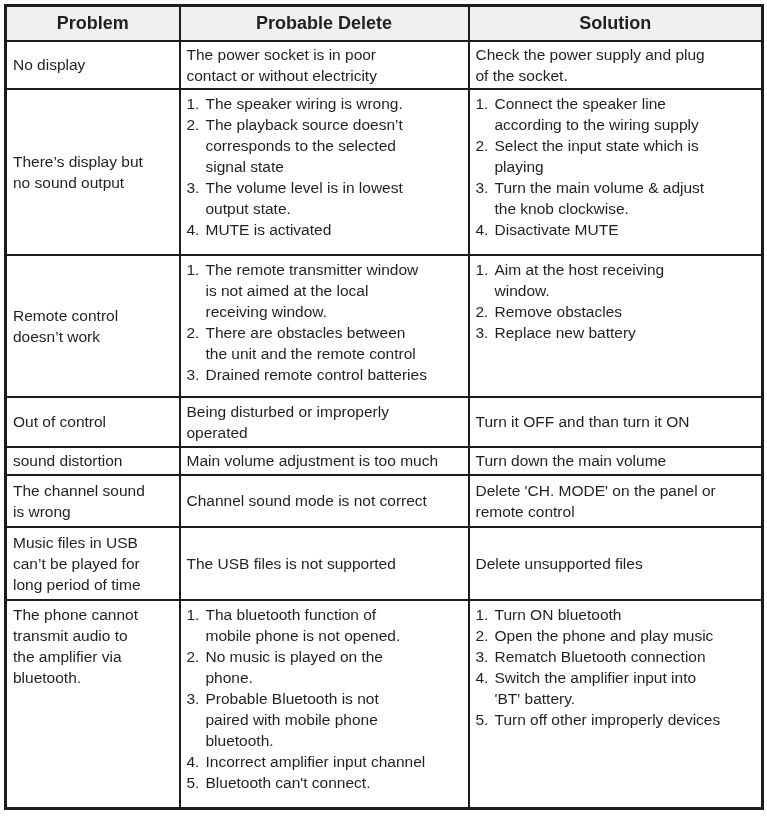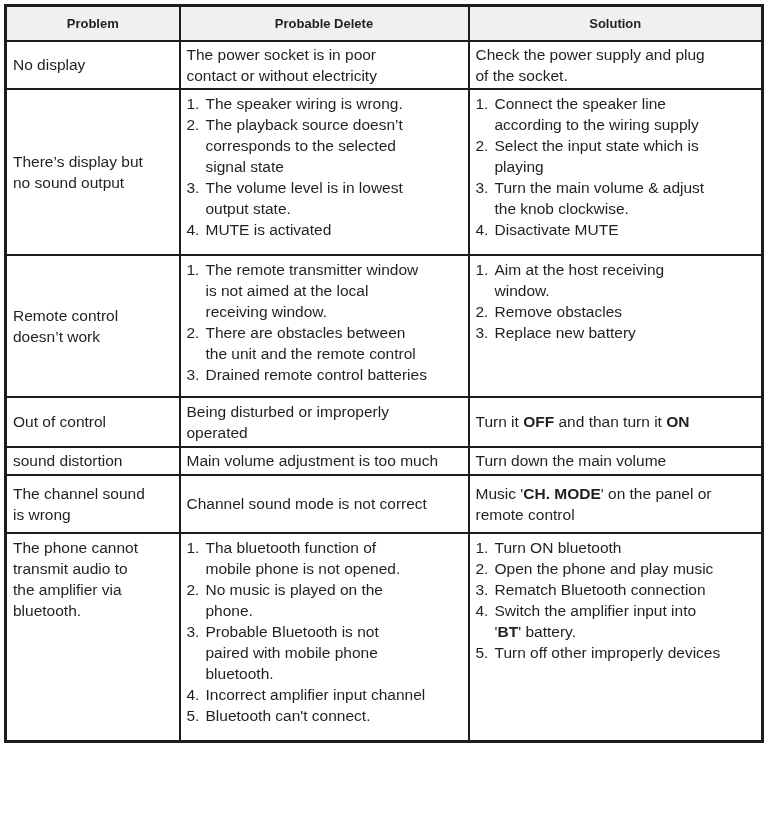--- a/index.html
+++ b/index.html
@@ -24,36 +24,36 @@
   .ts th, .ts td {
     border: 2px solid #1c1c1c;
     font-size: 15.5px;
     line-height: 21px;
     padding: 2px 4px 2px 6px;
     vertical-align: middle;
     overflow: hidden;
   }
   .ts th {
     background: #f0f0f0;
-    font-size: 13px;
+    font-size: 18px;
     font-weight: bold;
     padding: 4px 2px;
   }
   .ts td.top { vertical-align: top; padding-top: 3px; }
   .txt { white-space: pre-line; }
   .li { display: flex; align-items: flex-start; }
   .num { flex: none; width: 19px; white-space: nowrap; }
-  b { font-weight: bold; }
+  b { font-weight: normal; }
   tr.h-head { height: 35px; }
   tr.h-r0 { height: 44px; }
   tr.h-r1 { height: 166px; }
   tr.h-r2 { height: 142px; }
   tr.h-r3 { height: 50px; }
   tr.h-r4 { height: 28px; margin-top: 20px; }
-  tr.h-r5 { height: 58px; }
+  tr.h-r5 { height: 52px; }
   tr.h-r6 { height: 73px; }
   tr.h-r7 { height: 209px; }
 </style>
 </head>
 <body>
 
 <table class="ts">
   <colgroup>
     <col style="width:174px">
     <col style="width:289px">
@@ -170,24 +170,31 @@
     <tr class="h-r4">
       <td><span class="txt">sound distortion</span></td>
       <td><span class="txt">Main volume adjustment is too much</span></td>
       <td><span class="txt">Turn down the main volume</span></td>
     </tr>
 
     <tr class="h-r5">
       <td><span class="txt">The channel sound
 is wrong</span></td>
       <td><span class="txt">Channel sound mode is not correct</span></td>
-      <td><span class="txt"><span>Music '</span><b>CH. MODE</b><span>' on the panel or
+      <td><span class="txt"><span>Delete '</span><b>CH. MODE</b><span>' on the panel or
 remote control</span></span></td>
     </tr>
 
+    <tr class="h-r6">
+      <td><span class="txt">Music files in USB
+can’t be played for
+long period of time</span></td>
+      <td><span class="txt">The USB files is not supported</span></td>
+      <td><span class="txt">Delete unsupported files</span></td>
+    </tr>
 
     <tr class="h-r7">
       <td class="top"><span class="txt">The phone cannot
 transmit audio to
 the amplifier via
 bluetooth.</span></td>
       <td class="top">
         <div class="li">
             <span class="num">1.</span>
             <span class="txt">Tha bluetooth function of

